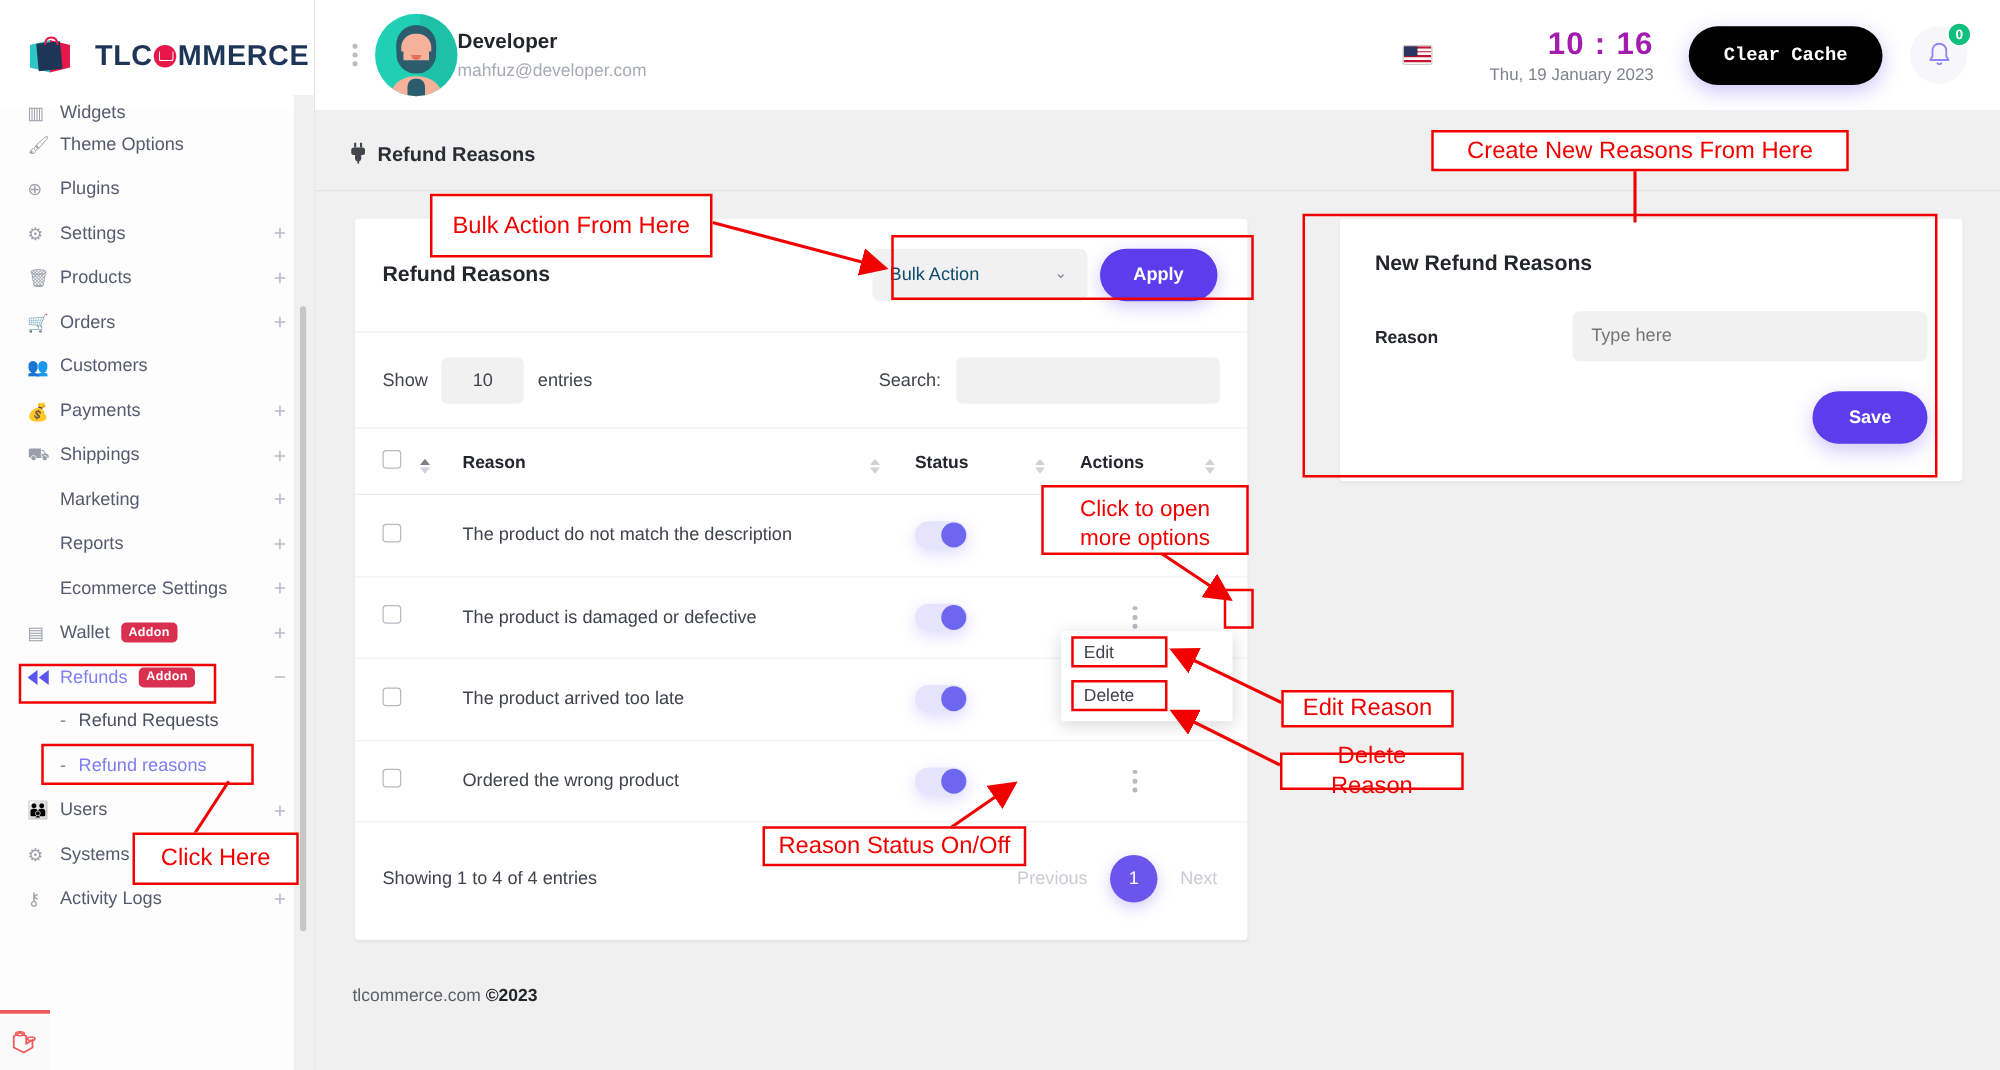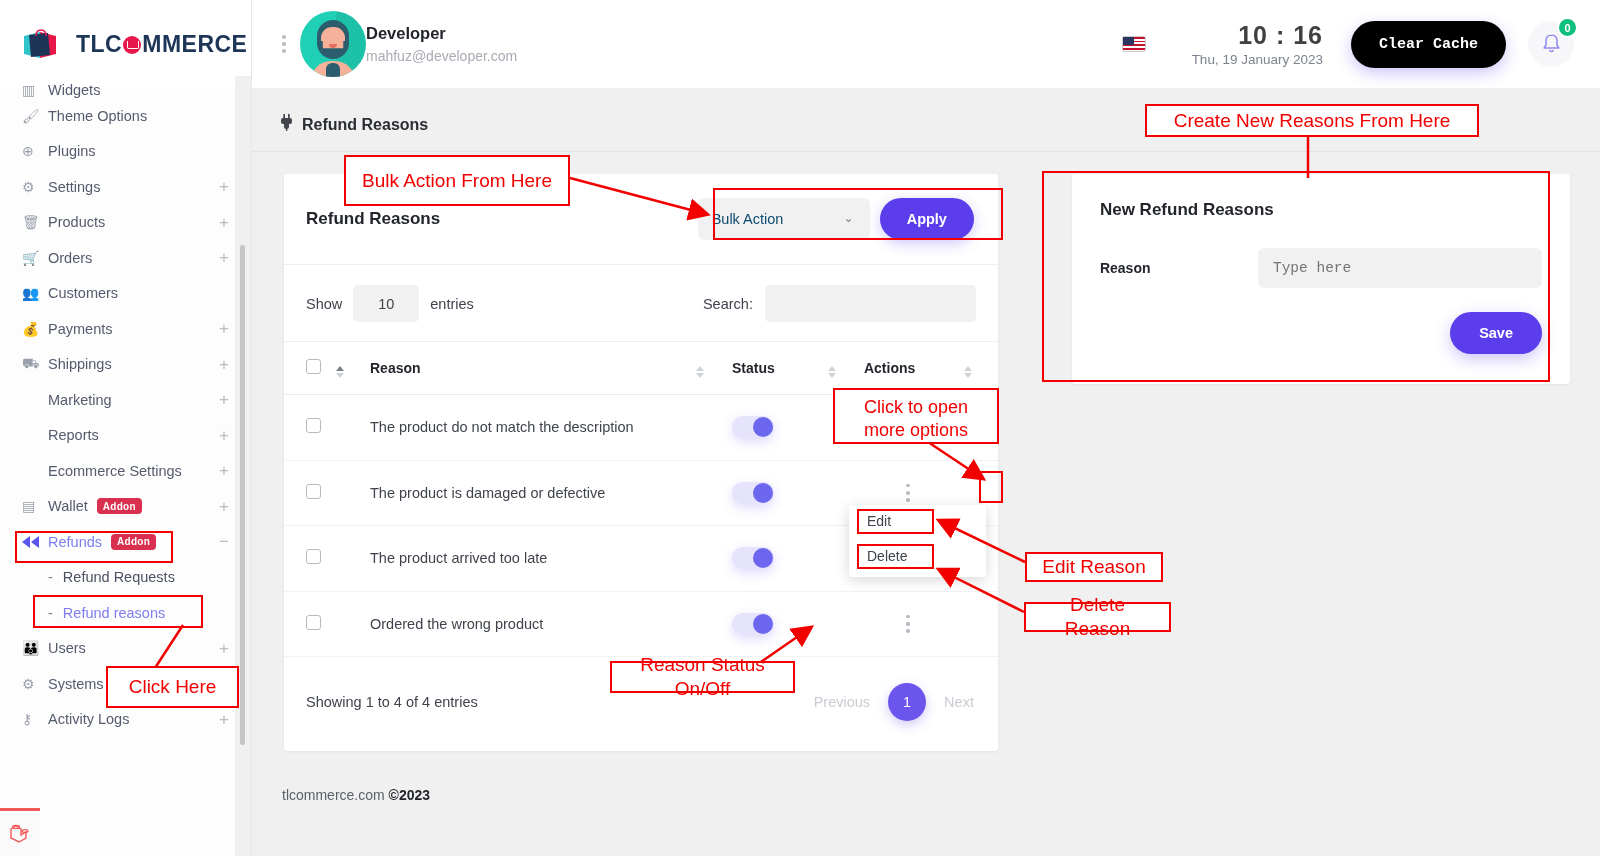--- a/index.html
+++ b/index.html
@@ -107,21 +107,21 @@
   .user-mail { font-size: 14px; color: #a7abb3; margin-top: 5px; }
   .top-right { margin-left: auto; display: flex; align-items: center; padding-right: 26px; gap: 0; }
   .flag {
     width: 24px; height: 16px; border-radius: 2px; overflow: hidden;
     position: relative; background: #fff; margin-right: 46px;
     border: 1px solid #ccc;
   }
   .flag .stripe { height: 1.8px; background:#c4122f; width:100%; }
   .flag .canton { position:absolute; left:0; top:0; width:11px; height:8px; background:#2a3560; }
   .clock { text-align: right; margin-right: 28px; }
-  .clock-time { font-size: 25px; font-weight: bold; color: #404040; letter-spacing: 1px; }
+  .clock-time { font-size: 25px; font-weight: bold; color: #a21caf; letter-spacing: 1px; }
   .clock-date { font-size: 13.5px; color: #7e838d; margin-top: 2px; }
   .btn-clear {
     background: #000000; color: #fff; border: none;
     font-size: 15px; font-weight: bold; padding: 15px 28px;
     border-radius: 26px; cursor: pointer; box-shadow: 0 5px 16px rgba(91,61,236,.3);
     font-family: Liberation Mono, monospace;
   }
   .bell-wrap {
     margin-left: 22px; width: 46px; height: 46px; border-radius: 50%;
     background: #f7f7fa; display: flex; align-items: center; justify-content: center;
@@ -245,21 +245,21 @@
     display: flex; align-items: center; justify-content: center;
     font-size: 14.5px; cursor: pointer; box-shadow: 0 4px 12px rgba(107,85,236,.3);
   }
 
   .card-right h2 { font-size: 17px; font-weight: bold; color: #23262d; }
   .form-row { display: flex; align-items: center; margin-top: 28px; }
   .form-label { font-size: 14px; font-weight: bold; color: #23262d; width: 158px; }
   .form-input {
     flex: 1; height: 40px; background: #f1f1f1; border: none; border-radius: 6px;
     padding: 0 15px; font-size: 14.5px; color: #33363d;
-    font-family: Liberation Mono, monospace;
+    font-family: Liberation Sans, sans-serif;
   }
   .form-actions { display: flex; justify-content: flex-end; margin-top: 24px; }
   .btn-save {
     background: #5b3dec; color: #fff; border: none; font-weight: bold;
     font-size: 14.5px; padding: 13px 29px; border-radius: 23px; cursor: pointer;
     box-shadow: 0 5px 16px rgba(91,61,236,.3);
     font-family: "Liberation Sans", sans-serif;
   }
 
   .footer { padding: 36px 0 0 30px; font-size: 14px; color: #5a5f68; }
@@ -704,21 +704,21 @@
   </div>
 
   <div class="ann" style="left:1025px; top:552px; width:138px; height:30px;">
     <span>Edit Reason</span>
   </div>
 
   <div class="ann" style="left:1024px; top:602px; width:147px; height:30px;">
     <span>Delete Reason</span>
   </div>
 
-  <div class="ann" style="left:610px; top:661px; width:185px; height:32px;">
+  <div class="ann" style="left:610px; top:661px; width:211px; height:32px;">
     <span>Reason Status On/Off</span>
   </div>
 
   <div class="ann hollow" style="left:15px; top:531px; width:158px; height:32px;"></div>
 
   <div class="ann hollow" style="left:33px; top:595px; width:170px; height:33px;"></div>
 
   <div class="ann" style="left:106px; top:666px; width:133px; height:42px;">
     <span>Click Here</span>
   </div>

